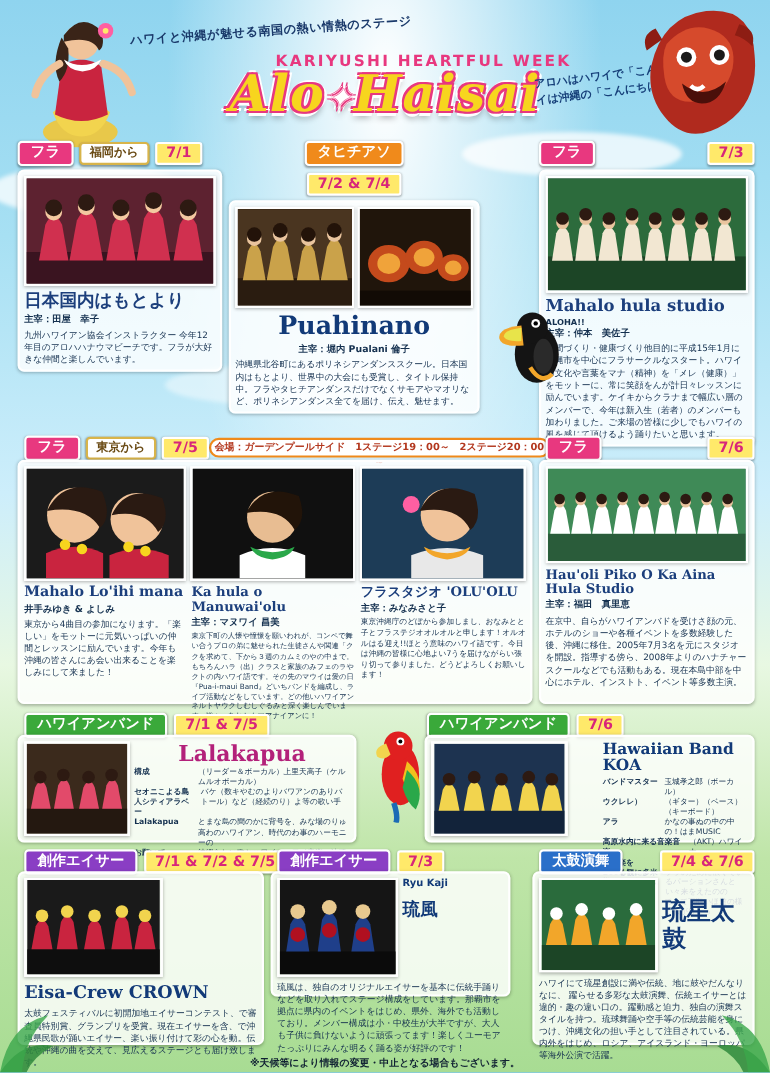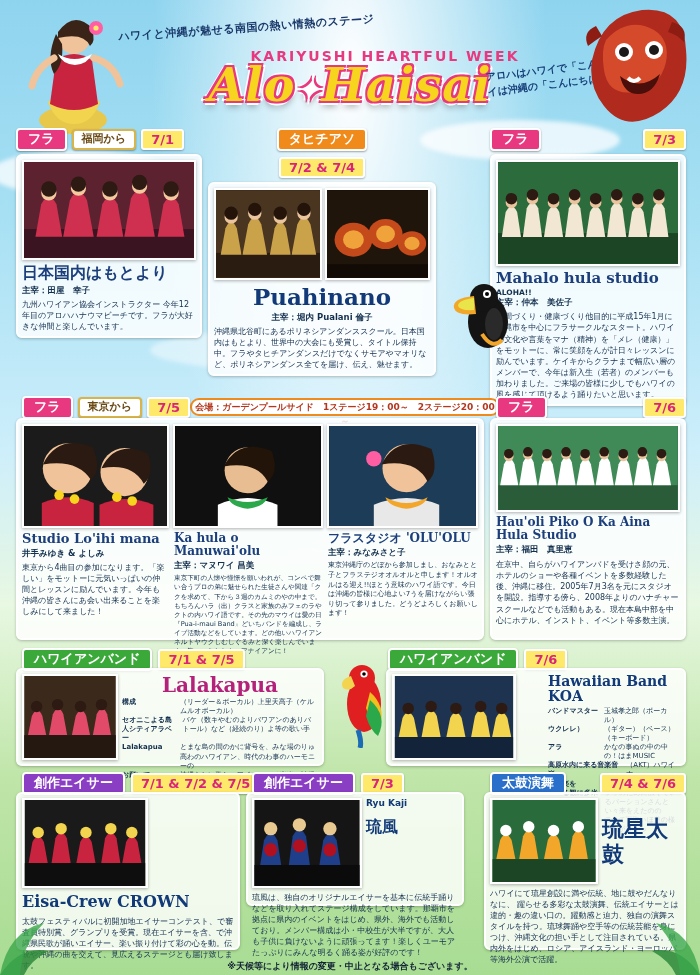--- a/index.html
+++ b/index.html
@@ -363,21 +363,21 @@
             <path d="M54 40 q16 -32 52 -16 q8 24 -4 34 q-12 -24 -48 -18z" fill="#2a1a12"></path>
             <path d="M46 82 q34 -14 68 0 l0 22 h-68z" fill="#e8e8e8"></path>
             <path d="M58 74 q22 12 44 0 q-4 10 -22 12 q-18 -2 -22 -12z" fill="#f2a62a"></path>
             <circle cx="46" cy="34" r="8" fill="#ff5fa2"></circle>
           </svg>
         </div>
       </div>
     </div>
     <div style="display:flex;gap:6px;margin-top:4px;">
       <div style="width:148px;">
-        <div class="ttl" style="font-size:13px;">Studio Lo'ihi mana</div>
+        <div class="ttl" style="font-size:13px;">Mahalo Lo'ihi mana</div>
         <div class="meta" style="margin-top:2px;">井手みゆき &amp; よしみ</div>
         <div class="sub" style="margin-top:2px;">東京から4曲目の参加になります。「楽しい」をモットーに元気いっぱいの仲間とレッスンに励んでいます。今年も沖縄の皆さんにあ会い出来ることを楽しみにして来ました！</div>
       </div>
       <div style="width:150px;">
         <div class="ttl" style="font-size:12px;">Ka hula o Manuwai'olu</div>
         <div class="meta" style="margin-top:2px;">主宰：マヌワイ 昌美</div>
         <div class="sub" style="margin-top:2px;font-size:6.6px;">東京下町の人懐や憧憬を願いわれが、コンペで舞い合うプロの弟に魅せられた生徒さんや関連「ククを求めて、下から３週のカムミのやの中まで。もちろんハラ（出）クラスと家族のみフェのラやクトの内ハワイ語です。その先のマウイは愛の日『Pua-i-maui Band』どいちバンドを編成し、ライブ活動などをしています。どの他いハワイアンネルトヤウクしむしぐるみと深く楽しんでいます。皆々、あなたもマアナイアンに！</div>
       </div>
       <div style="width:152px;">
         <div class="ttl" style="font-size:12px;">フラスタジオ 'OLU'OLU</div>

